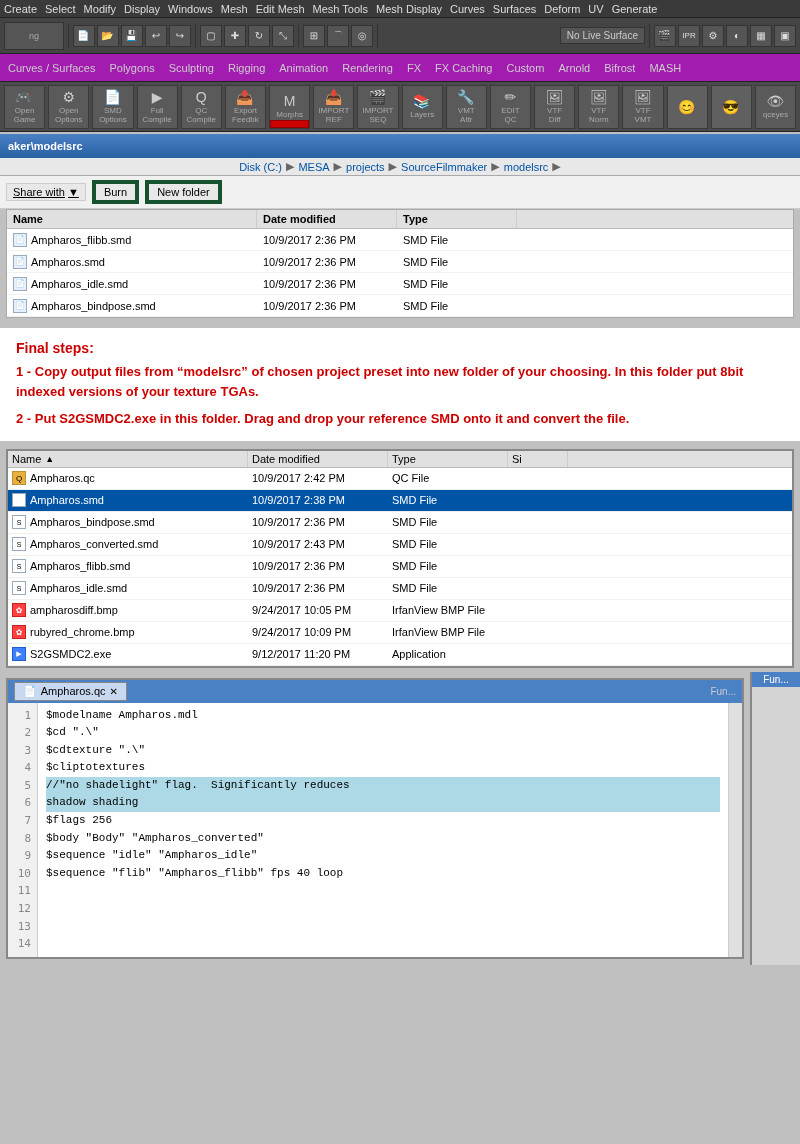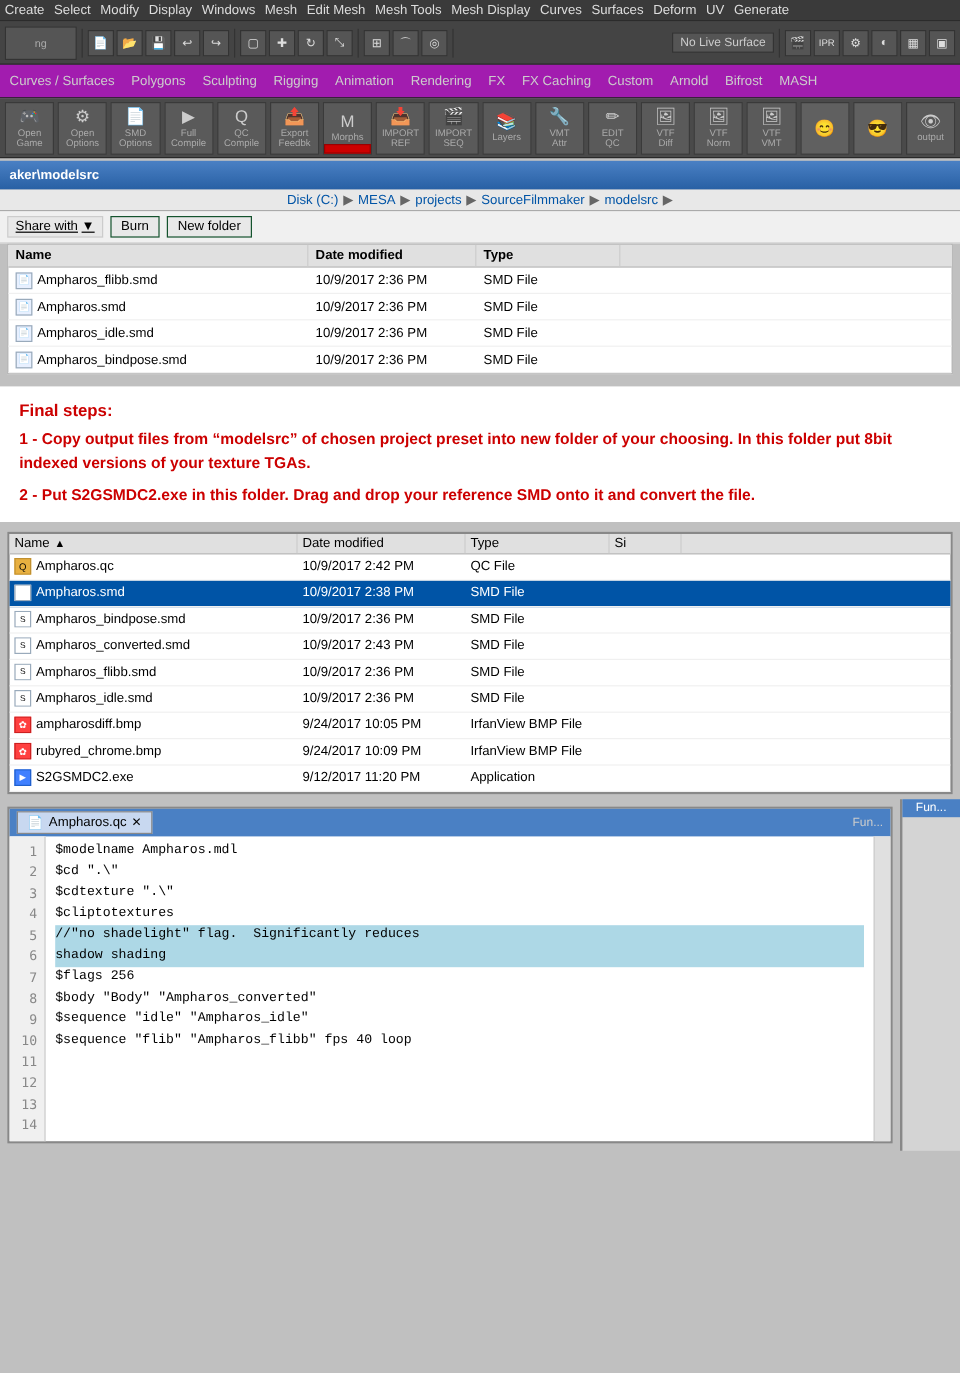--- a/index.html
+++ b/index.html
@@ -164,21 +164,21 @@
     .explorer-toolbar {
       display: flex;
       align-items: center;
       gap: 6px;
       padding: 4px 6px;
       background: #f0f0f0;
       border-bottom: 1px solid #ccc;
     }
     .exp-btn {
       background: #e8e8e8;
-      border: 1px solid #14532d;
+      border: 4px solid #14532d;
       padding: 2px 8px;
       font-size: 11px;
       cursor: pointer;
       color: #000;
     }
     .share-btn {
       display: flex;
       align-items: center;
       gap: 3px;
       background: #e8e8e8;
@@ -532,21 +532,21 @@
     <div class="shelf-label">VTF<br>VMT</div>
   </div>
   <div class="shelf-btn" style="background:#606060;">
     <div class="shelf-btn-icon">😊</div>
   </div>
   <div class="shelf-btn" style="background:#606060;">
     <div class="shelf-btn-icon">😎</div>
   </div>
   <div class="shelf-btn">
     <div class="shelf-btn-icon">👁</div>
-    <div class="shelf-label">output</div>
+    <div class="shelf-label">qceyes</div>
   </div>
 </div>
 
 <div class="explorer-section">
   <div class="explorer-title-bar">
     <span>aker\modelsrc</span>
   </div>
   <div class="explorer-address-bar">
     <span class="addr-segment">Disk (C:)</span>
     <span class="addr-sep"> ▶ </span>

